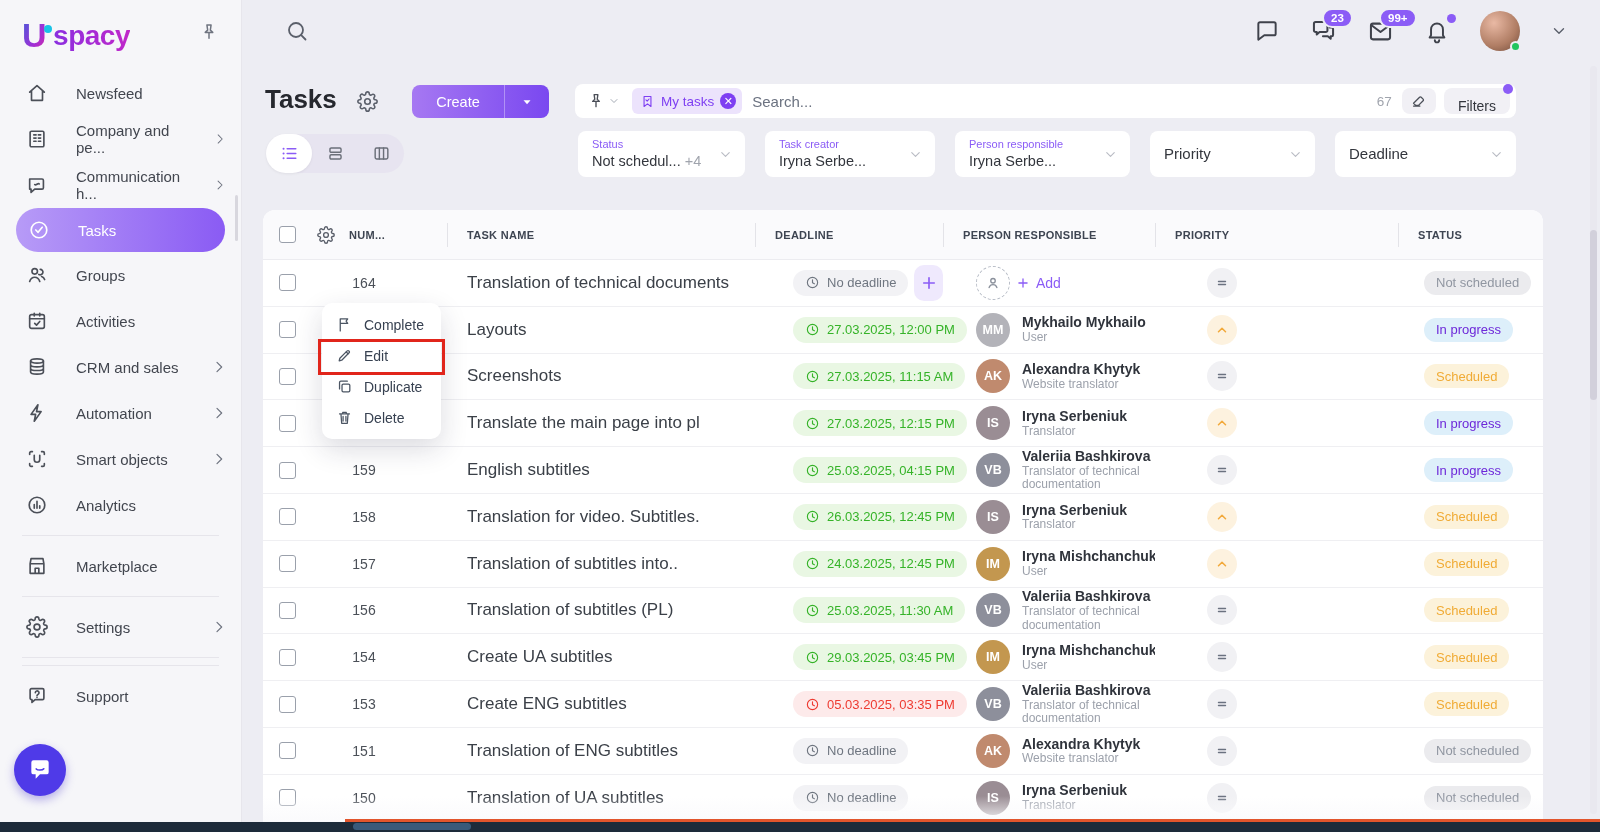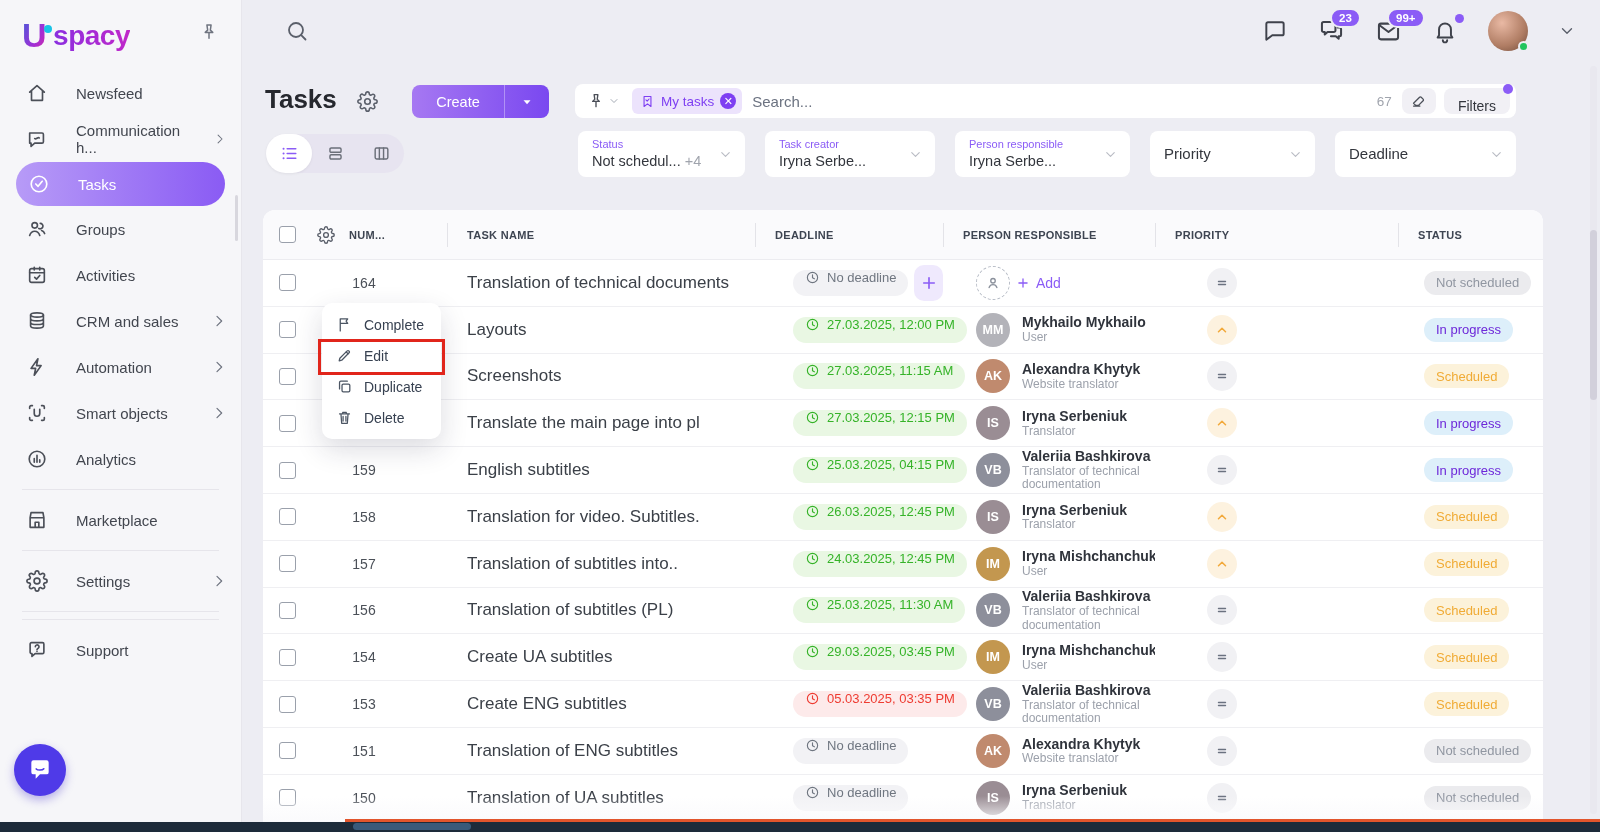--- a/index.html
+++ b/index.html
@@ -21,21 +21,21 @@
   .nav-item.active { background:linear-gradient(90deg,#b79bf7,#8a5bf4); color:#fff; border-radius:24px; margin:0 16px; padding:0 14px 0 12px; height:44px; }
   .nav-ico { width:22px; height:22px; flex:0 0 22px; color:#4b4f58; }
   .nav-item.active .nav-ico { color:#fff; }
   .nav-div { height:1px; background:#e6e5eb; margin:7px 22px; }
   .side-scroll { position:absolute; right:3px; top:195px; width:3px; height:46px; background:#d8d7de; border-radius:2px; }
   .chat-fab { position:absolute; left:14px; bottom:36px; width:52px; height:52px; border-radius:50%; background:#4f3ae8; display:flex; align-items:center; justify-content:center; color:#fff; box-shadow:0 4px 10px rgba(60,40,200,.35); cursor:pointer; }
 
   
   .topbar { position:absolute; left:242px; top:0; right:0; height:62px; background:#ededf3; }
   .tb-search { position:absolute; left:43px; top:19px; color:#5a5f6a; cursor:pointer; }
-  .tb-right { position:absolute; right:24px; top:0; height:62px; display:flex; align-items:center; gap:30px; }
+  .tb-right { position:absolute; right:32px; top:0; height:62px; display:flex; align-items:center; gap:30px; }
   .tb-icon { position:relative; color:#3f424b; cursor:pointer; }
   .badge { position:absolute; top:-10px; left:12px; background:#8b5cf6; color:#fff; font-size:11.5px; font-weight:700; border-radius:10px; padding:2px 7px; border:2px solid #ededf3; }
   .bell-dot { position:absolute; top:-4px; right:-6px; width:9px; height:9px; border-radius:50%; background:#8b5cf6; }
   .avatar-top { width:40px; height:40px; border-radius:50%; background:radial-gradient(circle at 35% 30%,#e9b9a4,#b07d64 60%,#6f4a3a); position:relative; cursor:pointer; }
   .avatar-top .on { position:absolute; right:-1px; bottom:-1px; width:11px; height:11px; border-radius:50%; background:#22c55e; border:2px solid #ededf3; }
   .tb-caret { color:#5a5f6a; cursor:pointer; }
 
   
   .page-title { position:absolute; left:265px; top:84px; font-size:26px; font-weight:600; color:#26282e; }
   .title-gear { position:absolute; left:357px; top:91px; color:#5a5f6a; cursor:pointer; }
@@ -77,21 +77,21 @@
   .thead .hcell { position:relative; padding-left:20px; display:flex; align-items:center; gap:0; height:100%; }
   .thead .hcell.vline::before { content:""; position:absolute; left:0; top:13px; height:24px; width:1px; background:#e3e3e8; }
   .hcheck { display:flex; align-items:center; justify-content:center; height:100%; }
   .hnum { display:flex; align-items:center; height:100%; }
   .hnum .hgear { color:#5a5f6a; margin:0 14px 0 6px; cursor:pointer; }
   .cb { width:17px; height:17px; border:1.6px solid #9aa0ab; border-radius:3px; background:#fff; cursor:pointer; }
   .trow { height:46.8px; border-bottom:1px solid #efeff2; }
   .tnum { text-align:center; font-size:14px; color:#4b5058; padding-right:30px; }
   .ttask { padding-left:20px; font-size:17px; color:#3b4048; white-space:nowrap; overflow:hidden; }
   .tdead { padding-left:38px; display:flex; align-items:center; gap:6px; }
-  .dchip { display:inline-flex; align-items:flex-start; gap:7px; height:26px; border-radius:14px; padding:0 12px; font-size:13px; white-space:nowrap; }
+  .dchip { display:inline-flex; align-items:center; gap:7px; height:26px; border-radius:14px; padding:0 12px; font-size:13px; white-space:nowrap; }
   .dchip.none { background:#f2f2f5; color:#6f7680; }
   .dchip.ok { background:#e9f7e3; color:#35b328; }
   .dchip.overdue { background:#fdeaea; color:#ee3b31; }
   .dplus { width:34px; height:36px; border-radius:10px; background:#efe9fd; color:#8b5cf6; display:flex; align-items:center; justify-content:center; cursor:pointer; }
   .tperson { padding-left:33px; display:flex; align-items:center; gap:12px; overflow:hidden; }
   .pava { width:34px; height:34px; border-radius:50%; flex:0 0 34px; display:flex; align-items:center; justify-content:center; color:#fff; font-size:12.5px; font-weight:700; }
   .pava.dashed { border:1.6px dashed #b7bcc6; background:transparent; color:#8a909b; }
   .pname { font-size:14px; font-weight:600; color:#2f333b; line-height:1.2; white-space:nowrap; }
   .prole { font-size:12px; color:#9ca1ab; line-height:1.15; }
   .padd { color:#8b5cf6; font-size:14px; font-weight:500; display:flex; align-items:center; gap:6px; cursor:pointer; }
@@ -136,20 +136,30 @@
 
   <div class="nav">
     <div class="nav-item">
       <svg class="ico nav-ico" viewBox="0 0 24 24" width="22" height="22">
           <path d="M4 11l8-7 8 7M6 9.5V20h12V9.5"></path>
         </svg>
       <span>Newsfeed</span>
     </div>
     <div class="nav-item">
       <svg class="ico nav-ico" viewBox="0 0 24 24" width="22" height="22">
+          <rect x="4.5" y="3.5" width="15" height="17" rx="1.5"></rect>
+          <path d="M8.5 7.5h2.5M13.5 7.5H16M8.5 11h2.5M13.5 11H16M8.5 14.5h2.5M13.5 14.5H16"></path>
+        </svg>
+      <span>Company and pe...</span>
+      <svg class="ico chev" viewBox="0 0 24 24" width="16" height="16">
+          <path d="M9 5l7 7-7 7"></path>
+        </svg>
+    </div>
+    <div class="nav-item">
+      <svg class="ico nav-ico" viewBox="0 0 24 24" width="22" height="22">
           <path d="M4 5.5h13.5a1.5 1.5 0 011.5 1.5v8a1.5 1.5 0 01-1.5 1.5H9.5L5.5 20v-3.5H4V5.5z"></path>
           <path d="M9.5 11.5c1.5 1.6 3.5-2.2 5-.6"></path>
         </svg>
       <span>Communication h...</span>
       <svg class="ico chev" viewBox="0 0 24 24" width="16" height="16">
           <path d="M9 5l7 7-7 7"></path>
         </svg>
     </div>
     <div class="nav-item active">
       <svg class="ico nav-ico" viewBox="0 0 24 24" width="22" height="22">

